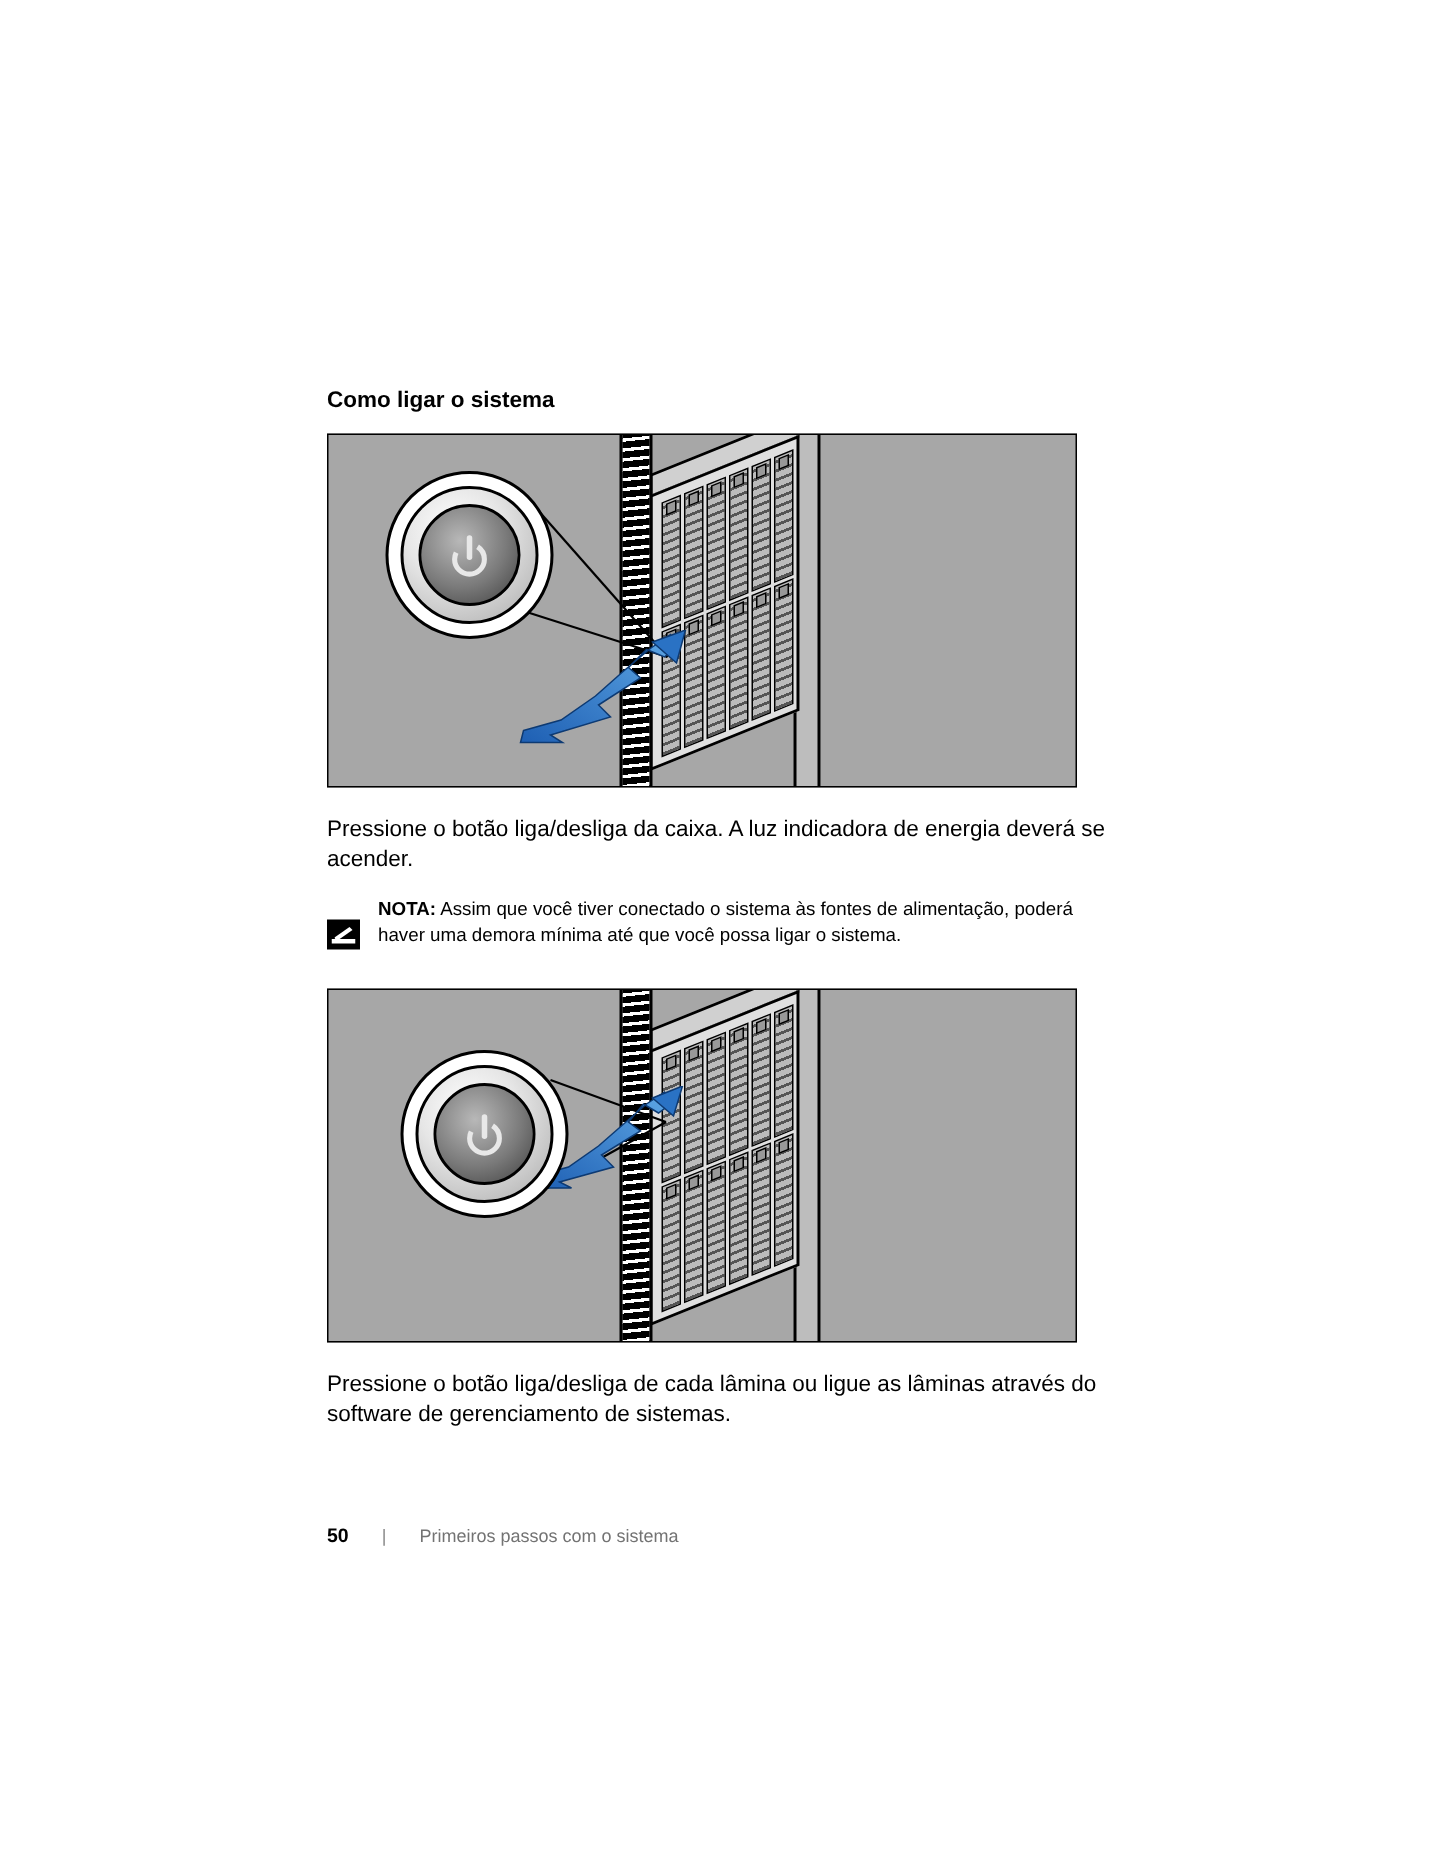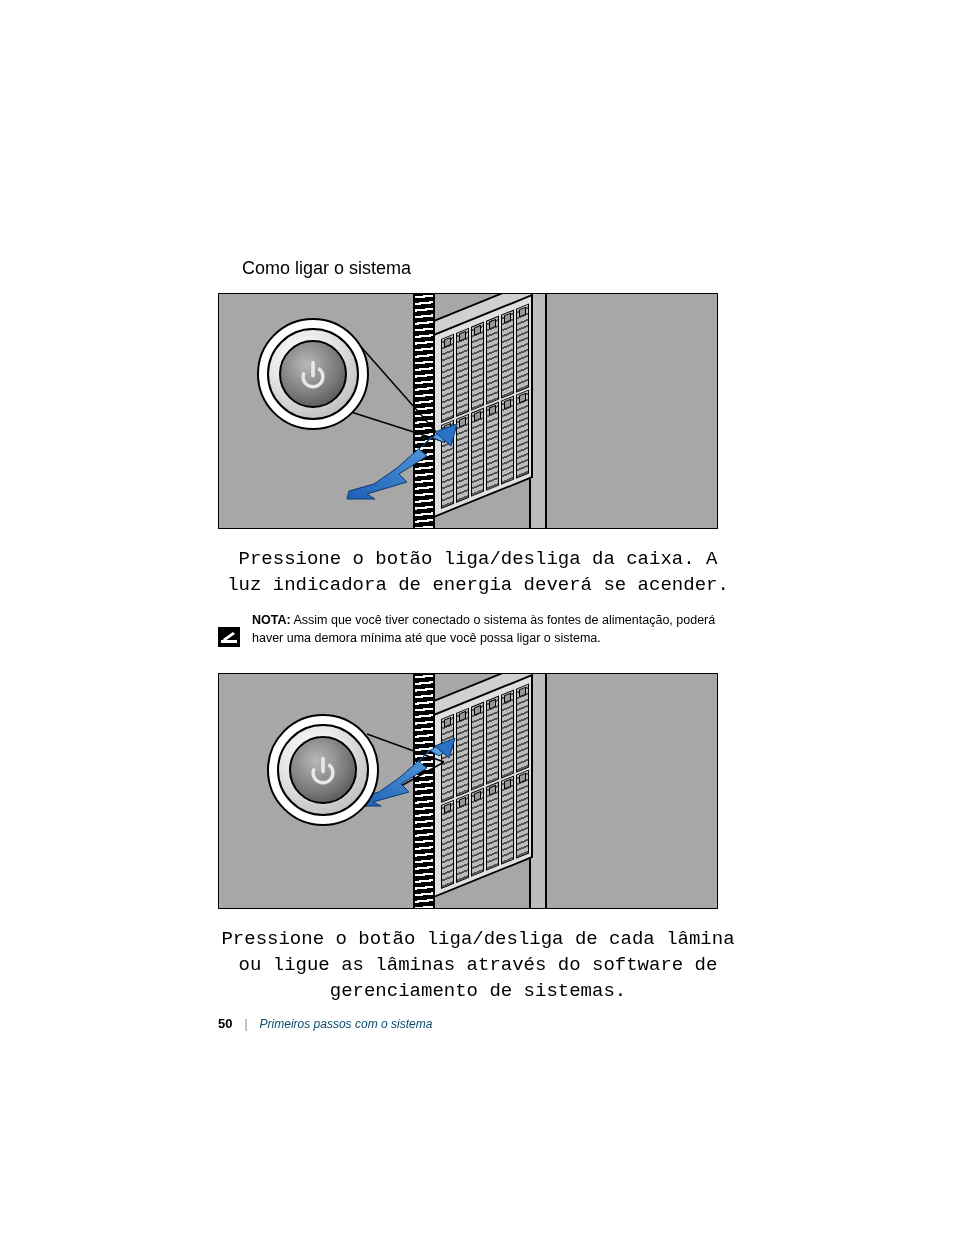--- a/index.html
+++ b/index.html
@@ -12,25 +12,24 @@
     color: #000;
   }
   .page {
     position: absolute;
     left: 218px;
     top: 258px;
     width: 520px;
   }
   .heading {
     font-family: Arial, Helvetica, sans-serif;
-    font-weight: normal;
-    font-size: 18px;
+    font-weight: bold;
+    font-size: 15px;
     margin-bottom: 14px;
     color: #000;
-    margin-left: 24px;
   }
   .figure-box {
     border: 1px solid #000;
     width: 500px;
     height: 236px;
     background: #a7a7a7;
     position: relative;
     overflow: hidden;
     margin-bottom: 18px;
   }
@@ -135,25 +134,24 @@
   .callout-lines {
     position: absolute;
     z-index: 6;
     pointer-events: none;
   }
   .arrow {
     position: absolute;
     z-index: 8;
   }
   .body-text {
-    font-size: 19px;
+    font-size: 15px;
     line-height: 1.35;
     margin-bottom: 14px;
-    font-family: Liberation Mono, monospace;
-    text-align: center;
+    font-family: Liberation Sans, sans-serif;
   }
   .note-block {
     display: flex;
     gap: 10px;
     margin-bottom: 26px;
     align-items: flex-end;
   }
   .note-icon-box {
     width: 22px;
     height: 20px;
@@ -175,33 +173,32 @@
     font-weight: bold;
   }
   .footer {
     position: absolute;
     left: 218px;
     top: 1016px;
     font-family: Arial, Helvetica, sans-serif;
     font-size: 12px;
     display: flex;
     align-items: center;
-    gap: 12px;
+    gap: 22px;
   }
   .page-num {
     font-weight: bold;
     font-size: 13px;
   }
   .footer-sep {
     color: #888;
   }
   .section-name {
-    color: #0c4a6e;
+    color: #737373;
     font-size: 12px;
-    font-style: italic;
   }
 </style>
 </head>
 <body>
 
 <div class="page">
 
   <h3 class="heading">Como ligar o sistema</h3>
 
   <div class="figure-box">

